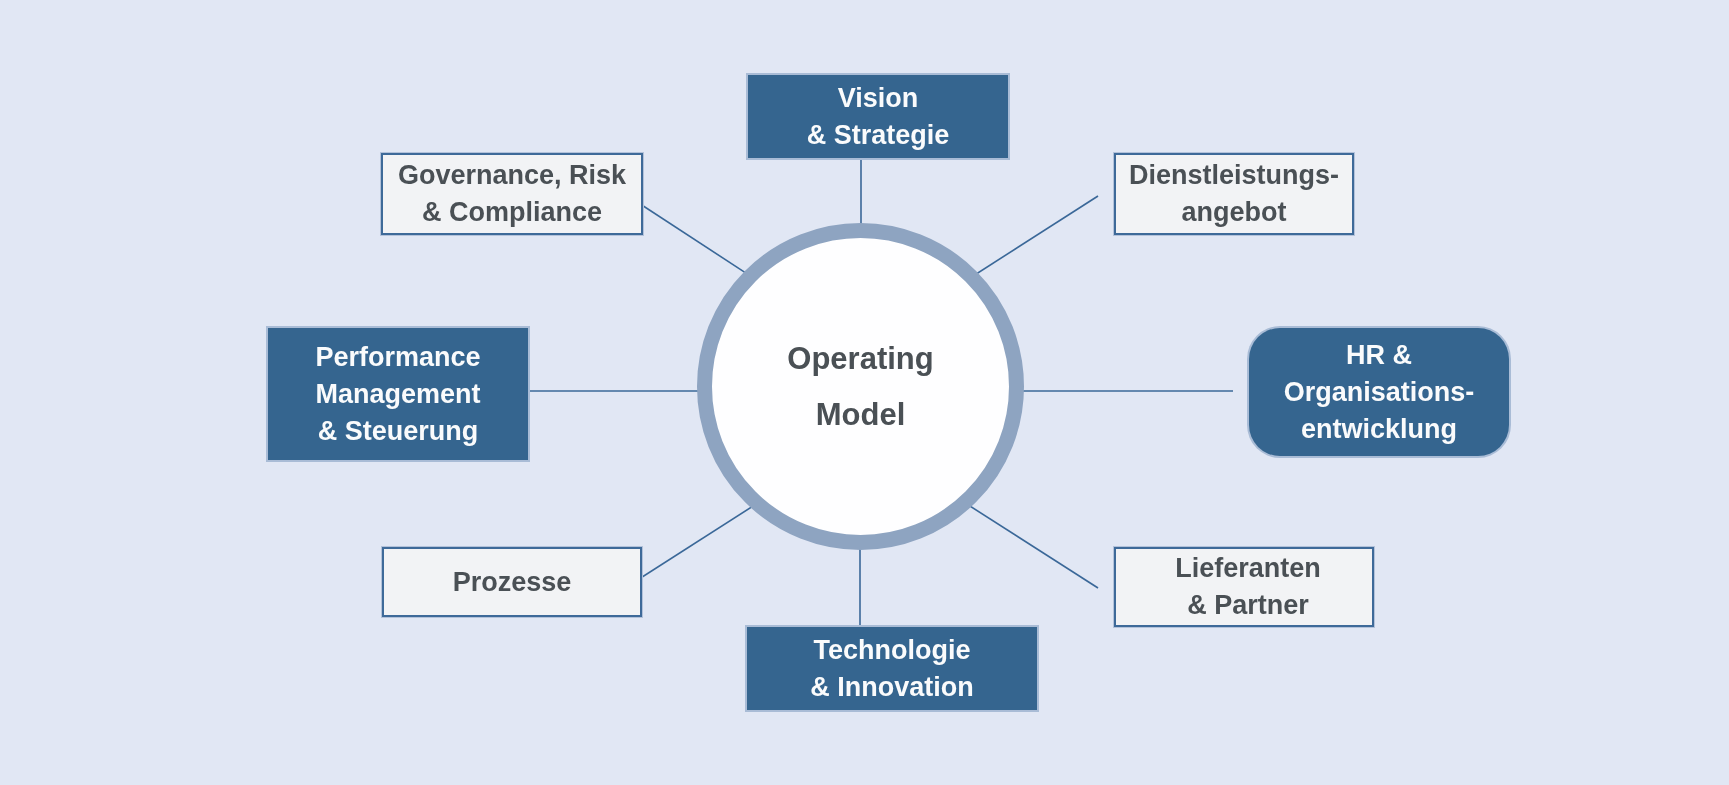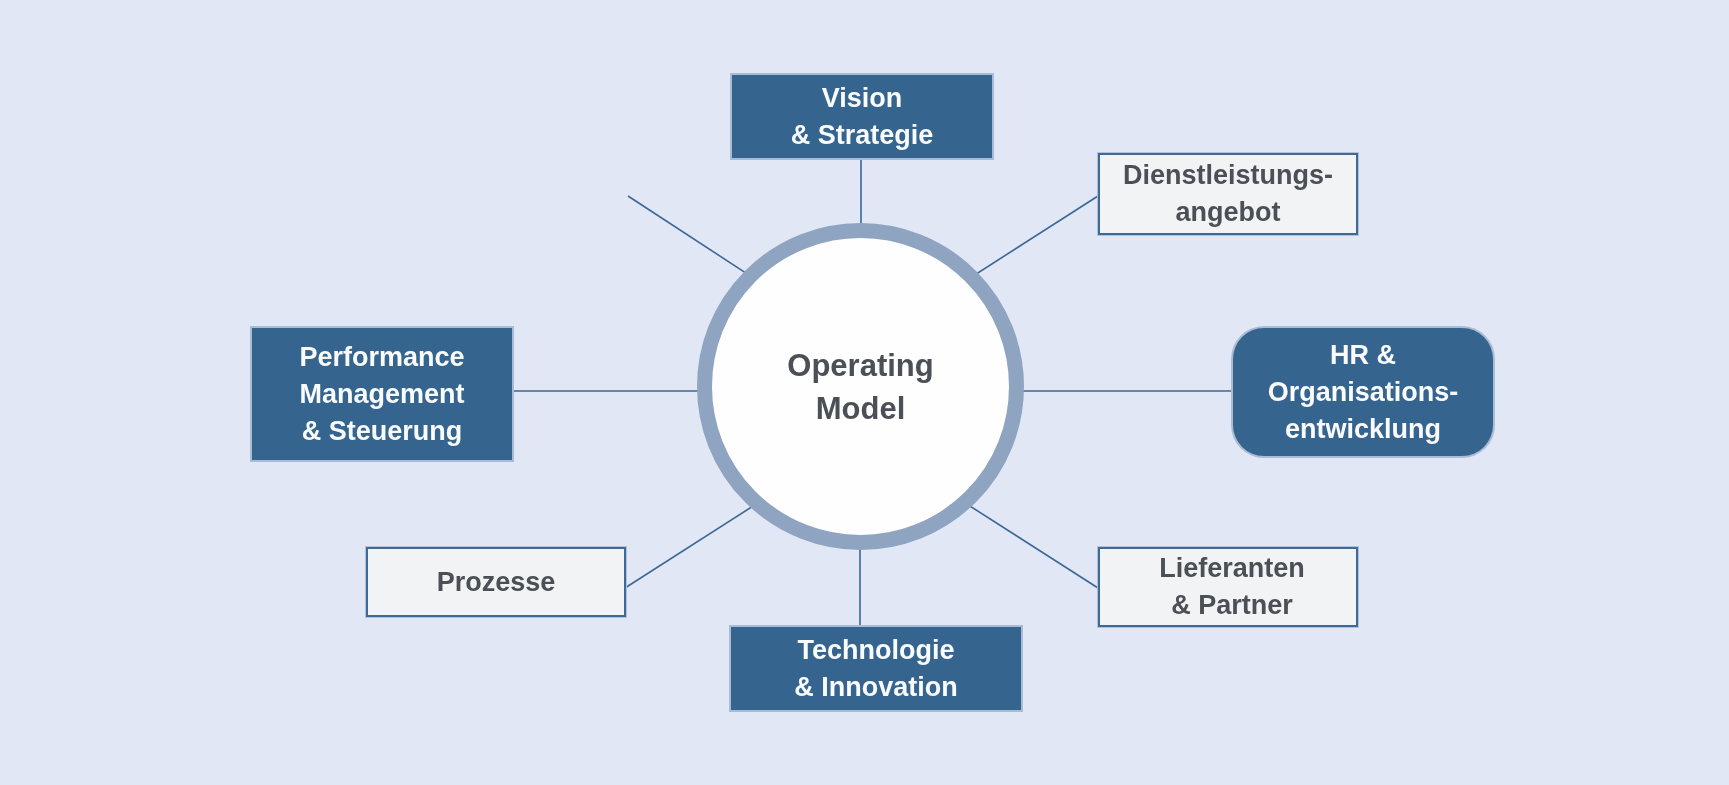--- a/index.html
+++ b/index.html
@@ -46,32 +46,33 @@
     border:15px solid var(--ring);
     border-radius:50%;
     background:var(--hub-fill);
     display:flex;
     align-items:center;
     justify-content:center;
   }
   .hub-label{
     font-size:31px;
     font-weight:700;
-    line-height:43px;
+    line-height:56px;
     color:var(--text-dark);
     text-align:center;
     white-space:pre-line;
   }
   .node{
     position:absolute;
     box-sizing:border-box;
     display:flex;
     align-items:center;
     justify-content:center;
     text-align:center;
+    margin-left:16px;
   }
   .node .label{
     font-size:27px;
     font-weight:700;
     line-height:37px;
     white-space:pre-line;
   }
   .node.dark{
     background:var(--box-dark);
     box-shadow:0 0 0 2px var(--box-dark-halo);
@@ -79,21 +80,21 @@
   }
   .node.light{
     background:var(--box-light);
     border:2px solid var(--box-light-border);
     box-shadow:0 0 0 1px var(--box-light-halo);
     color:var(--text-dark);
   }
   
   .node.vision       {left:732px; top:75px;  width:260px; height:83px;}
   .node.governance   {left:365px; top:153px; width:262px; height:82px;}
-  .node.dienst       {left:1098px;top:153px; width:260px; height:82px;}
+  .node.dienst       {left:1098px;top:153px; width:240px; height:82px;}
   .node.performance  {left:252px; top:328px; width:260px; height:132px;}
   .node.hr           {left:1233px;top:328px; width:260px; height:128px;border-radius:31px;}
   .node.prozesse     {left:366px; top:547px; width:260px; height:70px;}
   .node.lieferanten  {left:1098px;top:547px; width:260px; height:80px;padding-left:8px;}
   .node.technologie  {left:731px; top:627px; width:290px; height:83px;}
 </style>
 </head>
 <body>
 
 <div class="canvas">
@@ -107,20 +108,24 @@
     <line x1="1098" y1="196" x2="945" y2="294"></line>
     <line x1="625" y1="588" x2="775" y2="492"></line>
     <line x1="1098" y1="588" x2="948" y2="492"></line>
   </svg>
 
   <div class="node dark vision">
     <div class="label">Vision
 &amp; Strategie</div>
   </div>
 
+  <div class="node light governance">
+    <div class="label">Governance, Risk
+&amp; Compliance</div>
+  </div>
 
   <div class="node light dienst">
     <div class="label">Dienstleistungs-
 angebot</div>
   </div>
 
   <div class="node dark performance">
     <div class="label">Performance
 Management
 &amp; Steuerung</div>

